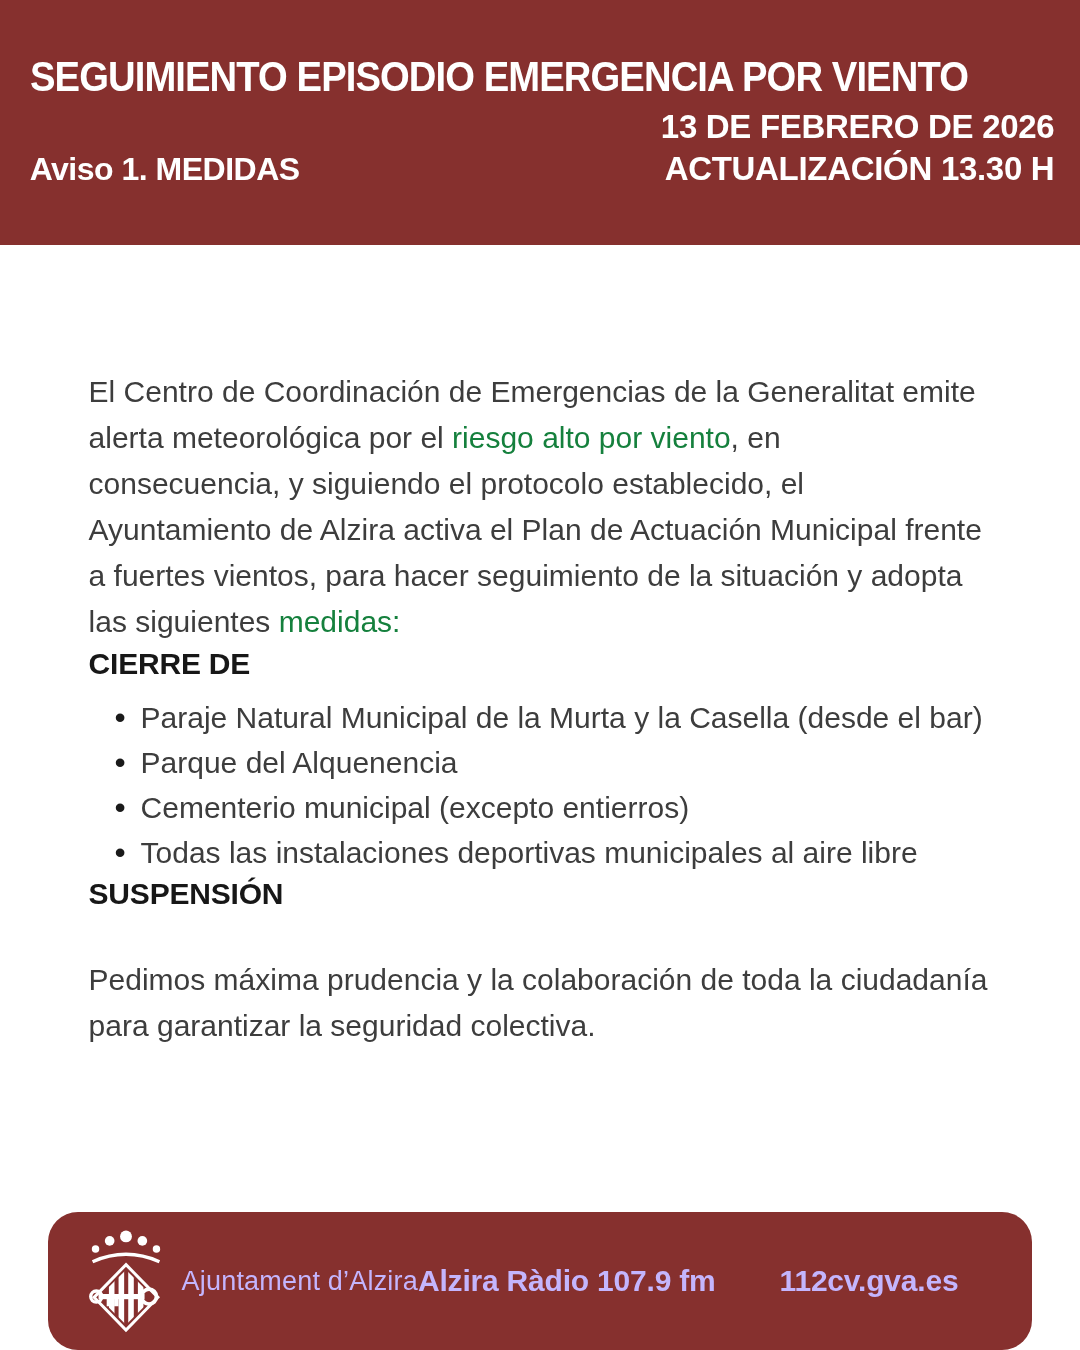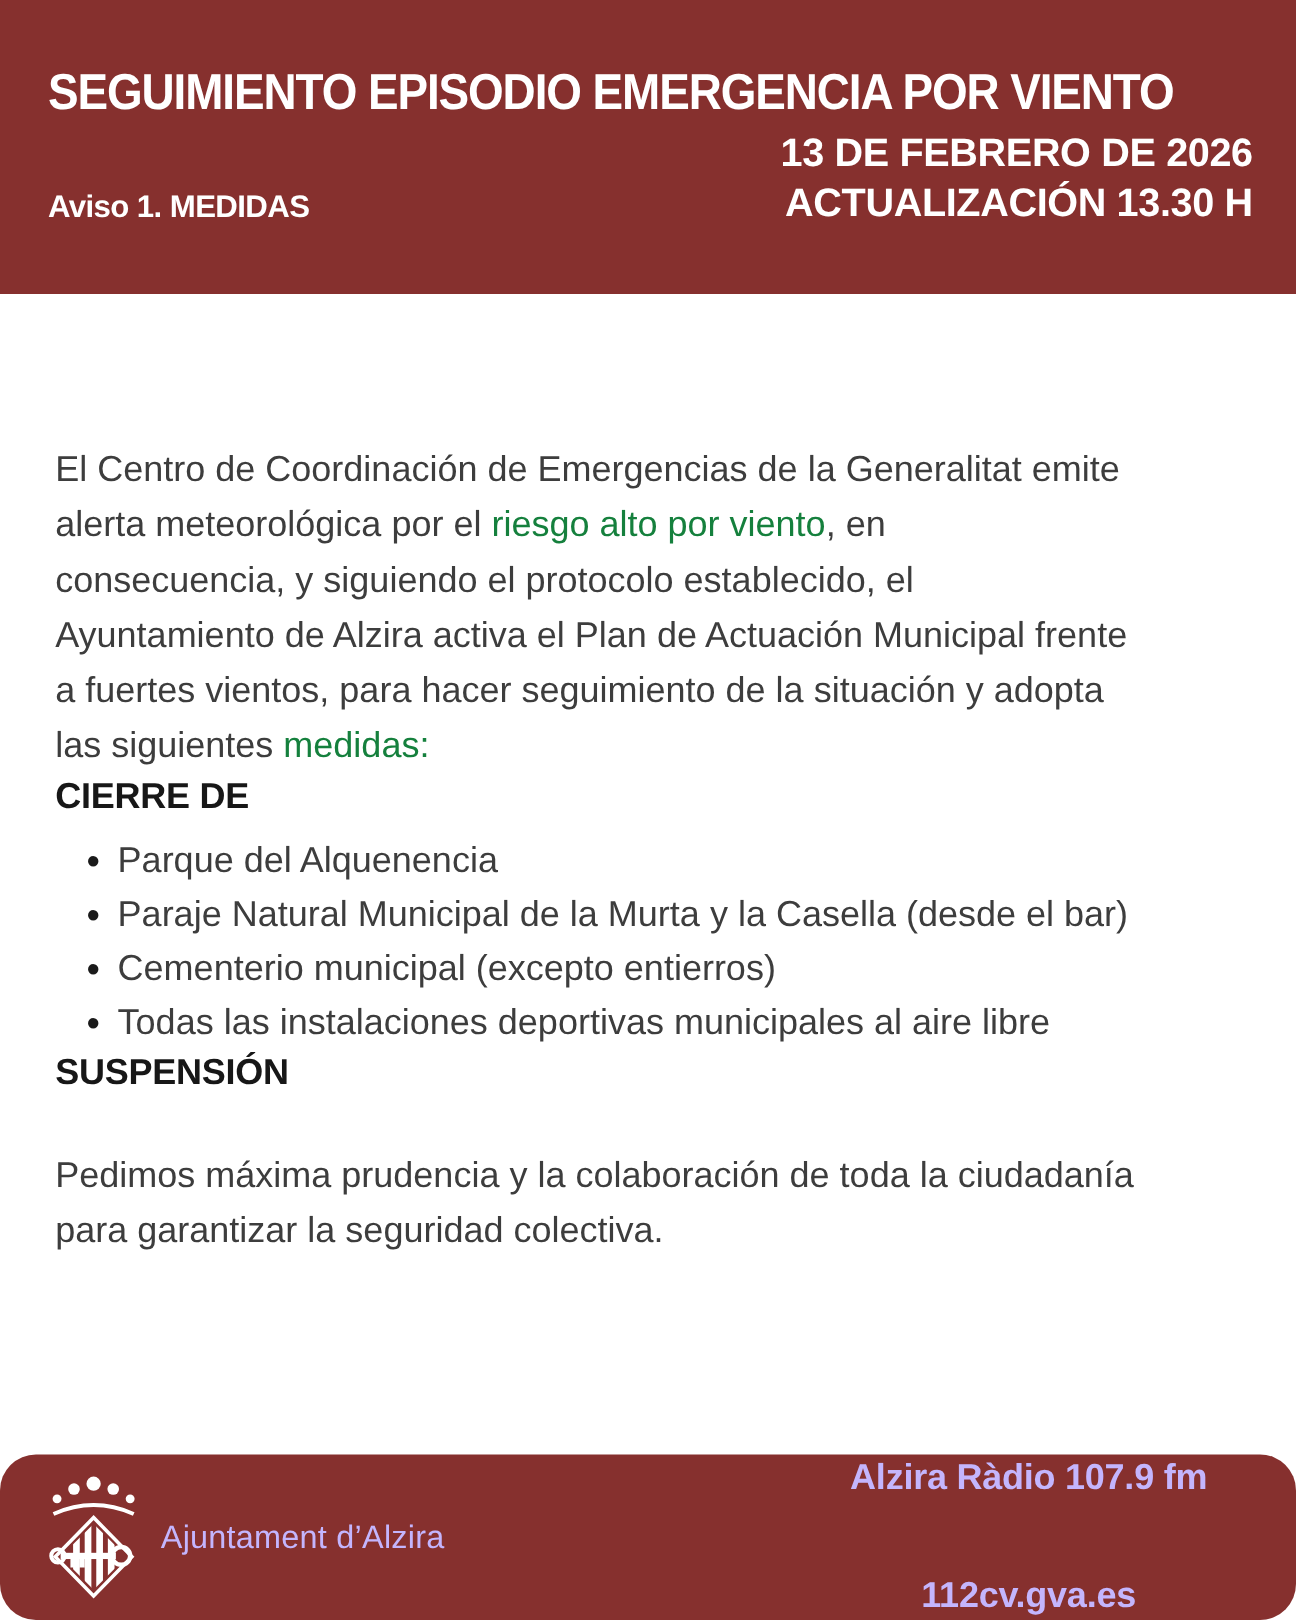--- a/index.html
+++ b/index.html
@@ -8,20 +8,21 @@
     font-family: "Liberation Sans", sans-serif;
     background: #ffffff;
   }
   .page {
     width: 1080px;
     height: 1350px;
     display: flex;
     flex-direction: column;
     background: #ffffff;
     overflow: hidden;
+    align-items: center;
   }
 
   
   .header {
     height: 245px;
     background: #86302e;
     color: #ffffff;
     flex: 0 0 auto;
   }
   .header h1 {
@@ -34,21 +35,21 @@
     transform: scaleX(0.91);
     transform-origin: left center;
   }
   .header-row {
     display: flex;
     justify-content: space-between;
     align-items: flex-end;
     margin: 6px 36px 0 40px;
   }
   .aviso {
-    font-size: 26px;
+    font-size: 32px;
     font-weight: 700;
     letter-spacing: -0.5px;
     padding-bottom: 2px;
   }
   .header-right {
     text-align: right;
     font-size: 33px;
     font-weight: 700;
     line-height: 42px;
     letter-spacing: -0.3px;
@@ -119,21 +120,20 @@
     letter-spacing: 0.2px;
   }
   .footer-links {
     margin-left: auto;
     display: flex;
     align-items: center;
     gap: 64px;
     font-size: 30px;
     font-weight: 700;
     letter-spacing: -0.2px;
-    flex-direction: column;
   }
 </style>
 </head>
 <body>
 
 <div class="page">
 
   <header class="header">
     <h1>SEGUIMIENTO EPISODIO EMERGENCIA POR VIENTO</h1>
     <div class="header-row">
@@ -144,22 +144,22 @@
       </div>
     </div>
   </header>
 
   <main class="main">
 
     <p class="intro"><span>El Centro de Coordinación de Emergencias de la Generalitat emite</span><br><span>alerta meteorológica por el </span><strong>riesgo alto por viento</strong><span>, en</span><br><span>consecuencia, y siguiendo el protocolo establecido, el</span><br><span>Ayuntamiento de Alzira activa el Plan de Actuación Municipal frente</span><br><span>a fuertes vientos, para hacer seguimiento de la situación y adopta</span><br><span>las siguientes </span><strong>medidas:</strong></p>
 
     <h2 class="section-heading">CIERRE DE</h2>
     <ul class="bullet-list">
+      <li>Paraje Natural Municipal de la Murta y la Casella (desde el bar)</li>
       <li>Parque del Alquenencia</li>
-      <li>Paraje Natural Municipal de la Murta y la Casella (desde el bar)</li>
       <li>Cementerio municipal (excepto entierros)</li>
       <li>Todas las instalaciones deportivas municipales al aire libre</li>
     </ul>
 
     <h2 class="section-heading">SUSPENSIÓN</h2>
 
     <p class="closing"><span>Pedimos máxima prudencia y la colaboración de toda la ciudadanía</span><br><span>para garantizar la seguridad colectiva.</span></p>
 
   </main>
 

